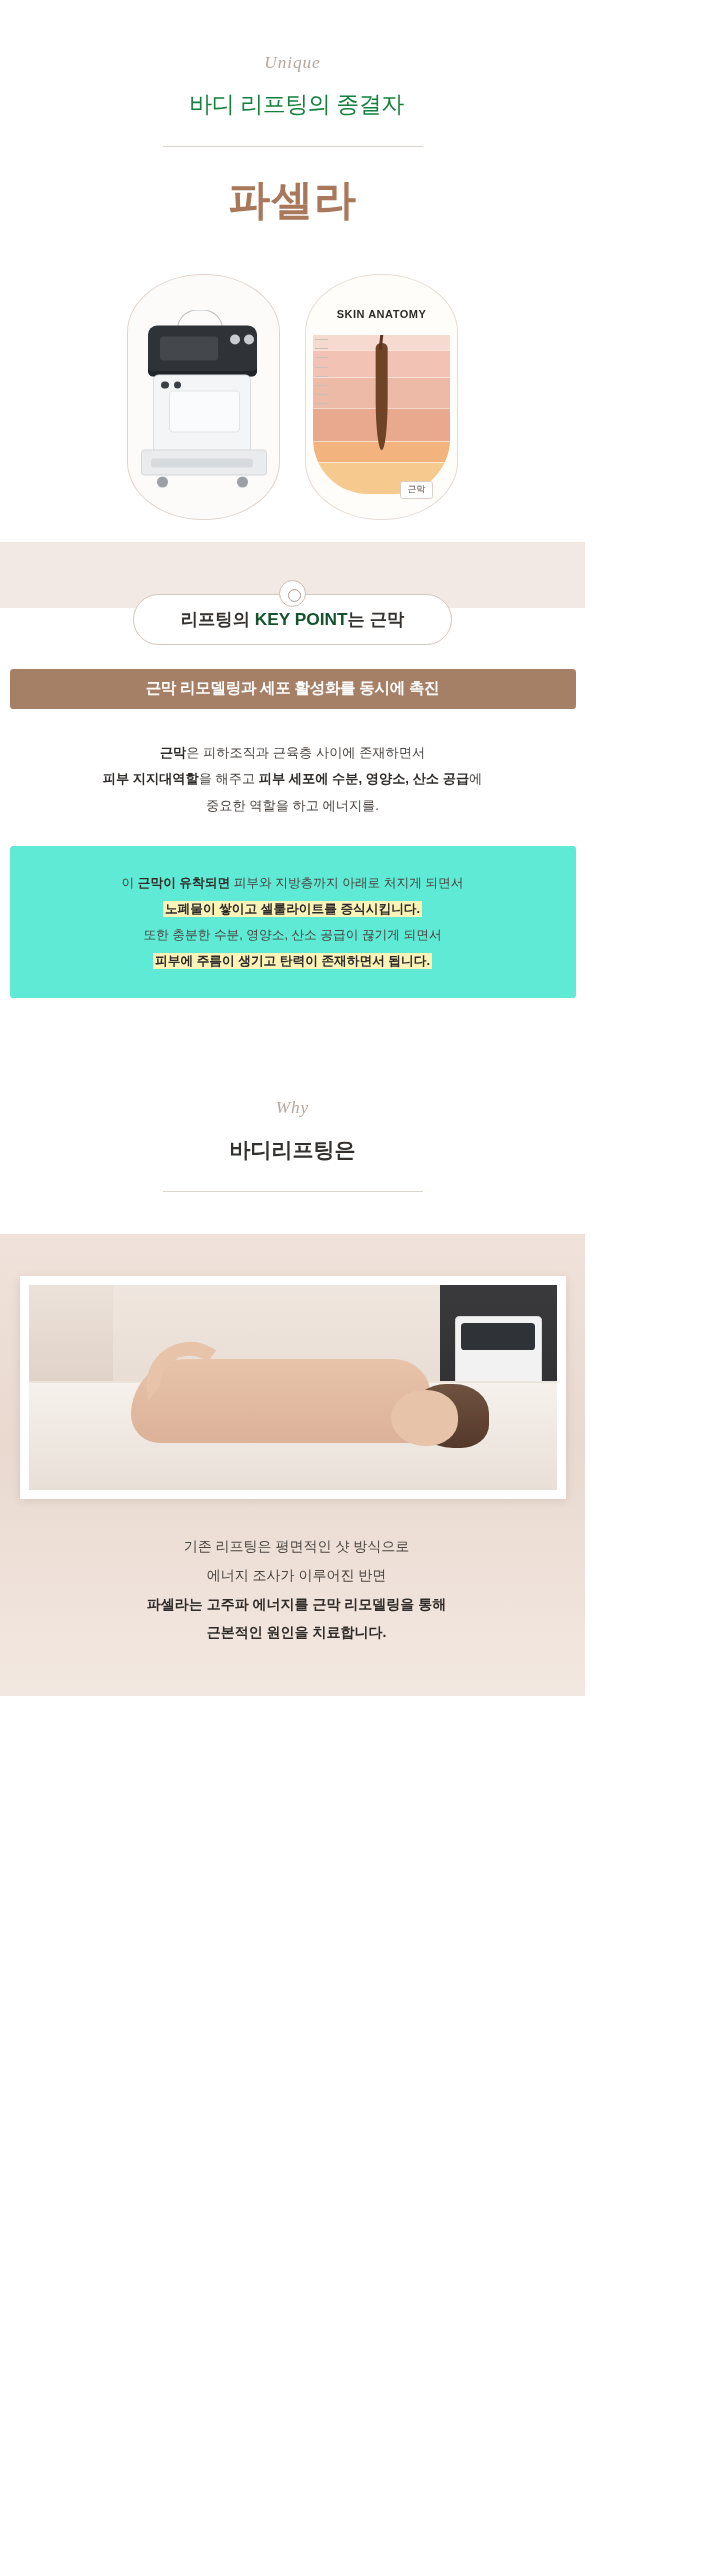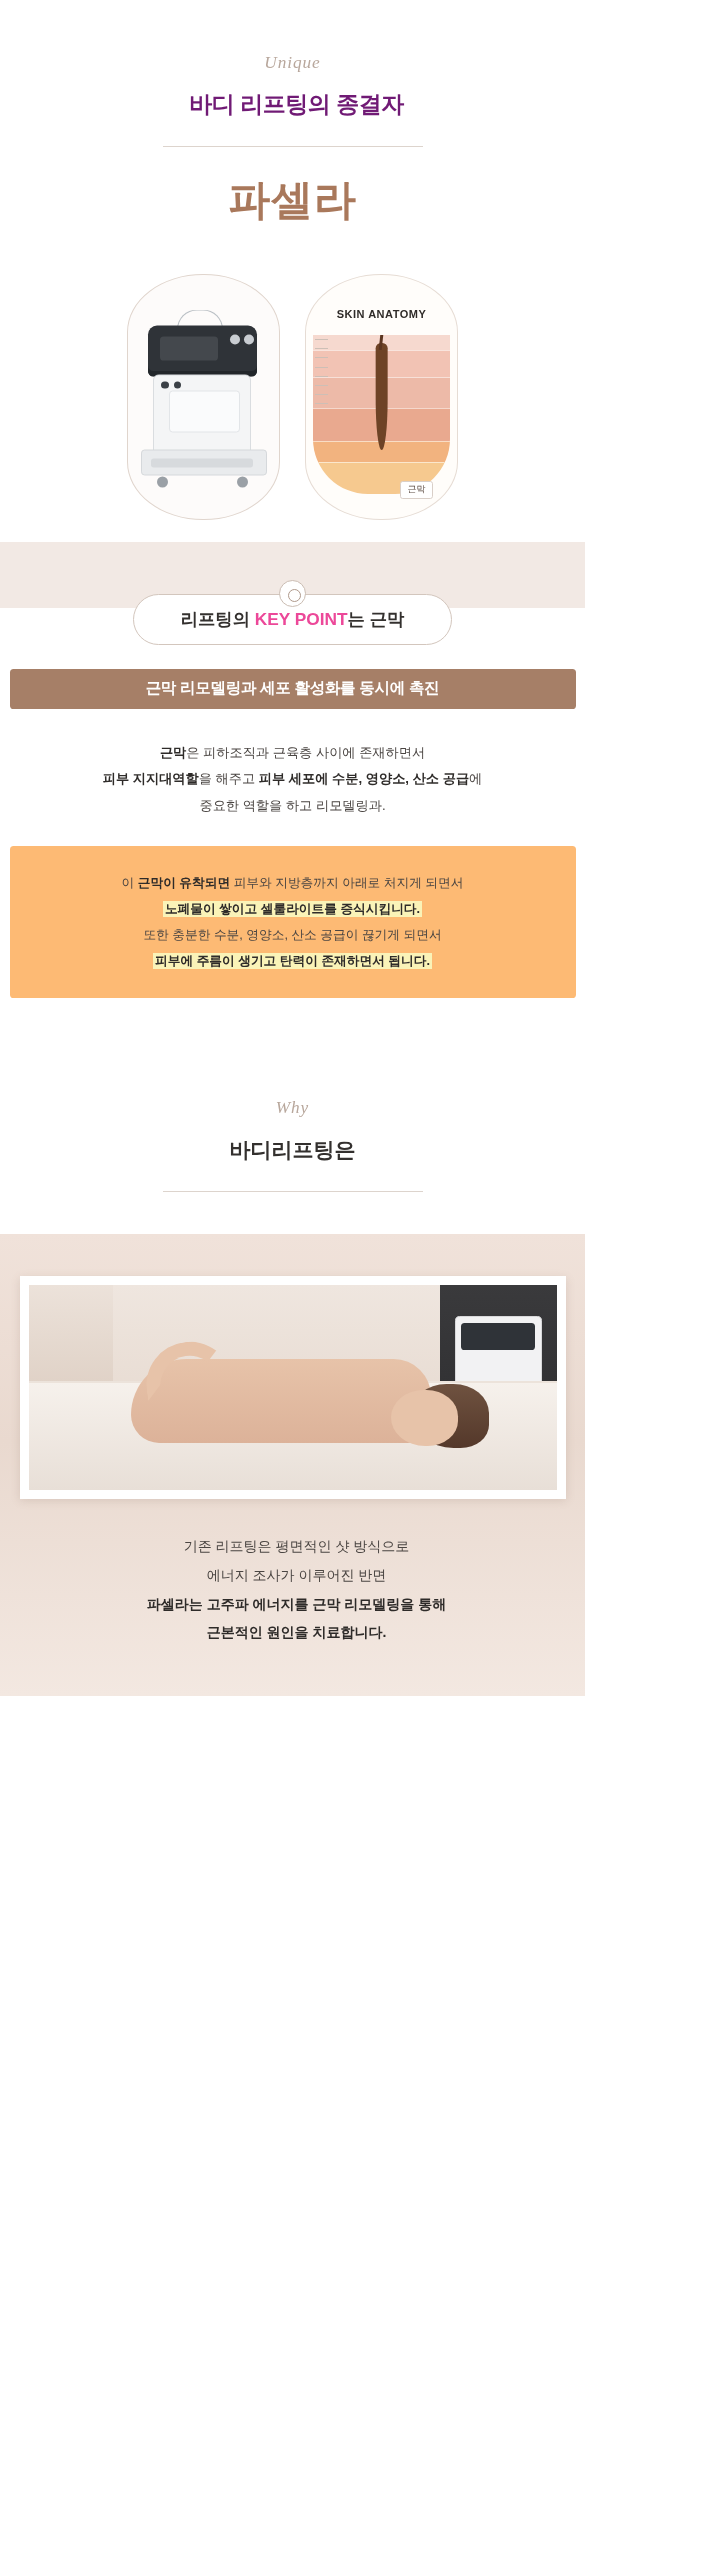--- a/index.html
+++ b/index.html
@@ -31,22 +31,22 @@
   .eyebrow {
     font-family: "Liberation Serif", serif;
     font-style: italic;
     font-size: 17.3px;
     color: #b8a79c;
     letter-spacing: 0.9px;
     margin-bottom: 16.4px;
   }
   .headline1 {
     font-size: 23px;
-    font-weight: bold;
-    color: #701a75;
+    font-weight: normal;
+    color: #15803d;
     letter-spacing: -0.5px;
     padding-left: 8px;
   }
   .rule {
     width: 260px;
     height: 0.9px;
     background: #ddd4cd;
     margin: 25.5px auto 0;
   }
   .bigtitle {
@@ -207,21 +207,21 @@
     content:""; position:absolute; left:8.2px; top:8.2px;
     width:11px; height:11px; border:0.9px solid #b09a8c; border-radius:50%;
   }
   .kp-pill {
     display:inline-block;
     border:0.9px solid #d3c6bd; border-radius: 27px;
     padding: 12.7px 47px;
     font-size: 17.3px; font-weight: bold; color:#33302e;
     background:#fff;
   }
-  .kp-pill .accent { color:#ec4899; }
+  .kp-pill .accent { color:#14532d; }
 
   
   .brownbar {
     margin: 24px auto 0;
     width: 566px; height: 40px;
     background: #a67f67;
     border-radius: 3.6px;
     display:flex; align-items:center; justify-content:center;
     color:#fff; font-size: 15.5px; font-weight: bold;
     letter-spacing: -0.3px;
@@ -235,21 +235,21 @@
     font-size: 13.2px;
     line-height: 2.0;
     color:#4a4542;
   }
   .para b { color:#2e2b29; }
 
   
   .notebox {
     margin: 27px auto 12px;
     width: 566px;
-    background:#fdba74;
+    background:#5eead4;
     border-radius: 3.6px;
     padding: 24px 18px;
     text-align:center;
     font-size: 12.7px;
     line-height: 2.05;
     color:#4a4542;
   }
   .notebox b { color:#2e2b29; }
   .hl { background:#faf3b8; padding: 0.9px 1.8px; }
 
@@ -409,21 +409,21 @@
     <div class="kp-pill">
       <span>리프팅의 </span><span class="accent">KEY POINT</span><span>는 근막</span>
     </div>
   </div>
 
   <div class="brownbar">근막 리모델링과 세포 활성화를 동시에 촉진</div>
 
   <div class="para">
     <b>근막</b><span>은 피하조직과 근육층 사이에 존재하면서</span><br>
     <b>피부 지지대역할</b><span>을 해주고 </span><b>피부 세포에 수분, 영양소, 산소 공급</b><span>에</span><br>
-    <span>중요한 역할을 하고 리모델링과.</span>
+    <span>중요한 역할을 하고 에너지를.</span>
   </div>
 
   <div class="notebox">
     <span>이 </span><b>근막이 유착되면</b><span> 피부와 지방층까지 아래로 처지게 되면서</span><br>
     <b class="hl">노폐물이 쌓이고 셀룰라이트를 증식시킵니다.</b><br>
     <span>또한 충분한 수분, 영양소, 산소 공급이 끊기게 되면서</span><br>
     <b class="hl">피부에 주름이 생기고 탄력이 존재하면서 됩니다.</b>
   </div>
 
   <div class="sec-why">

